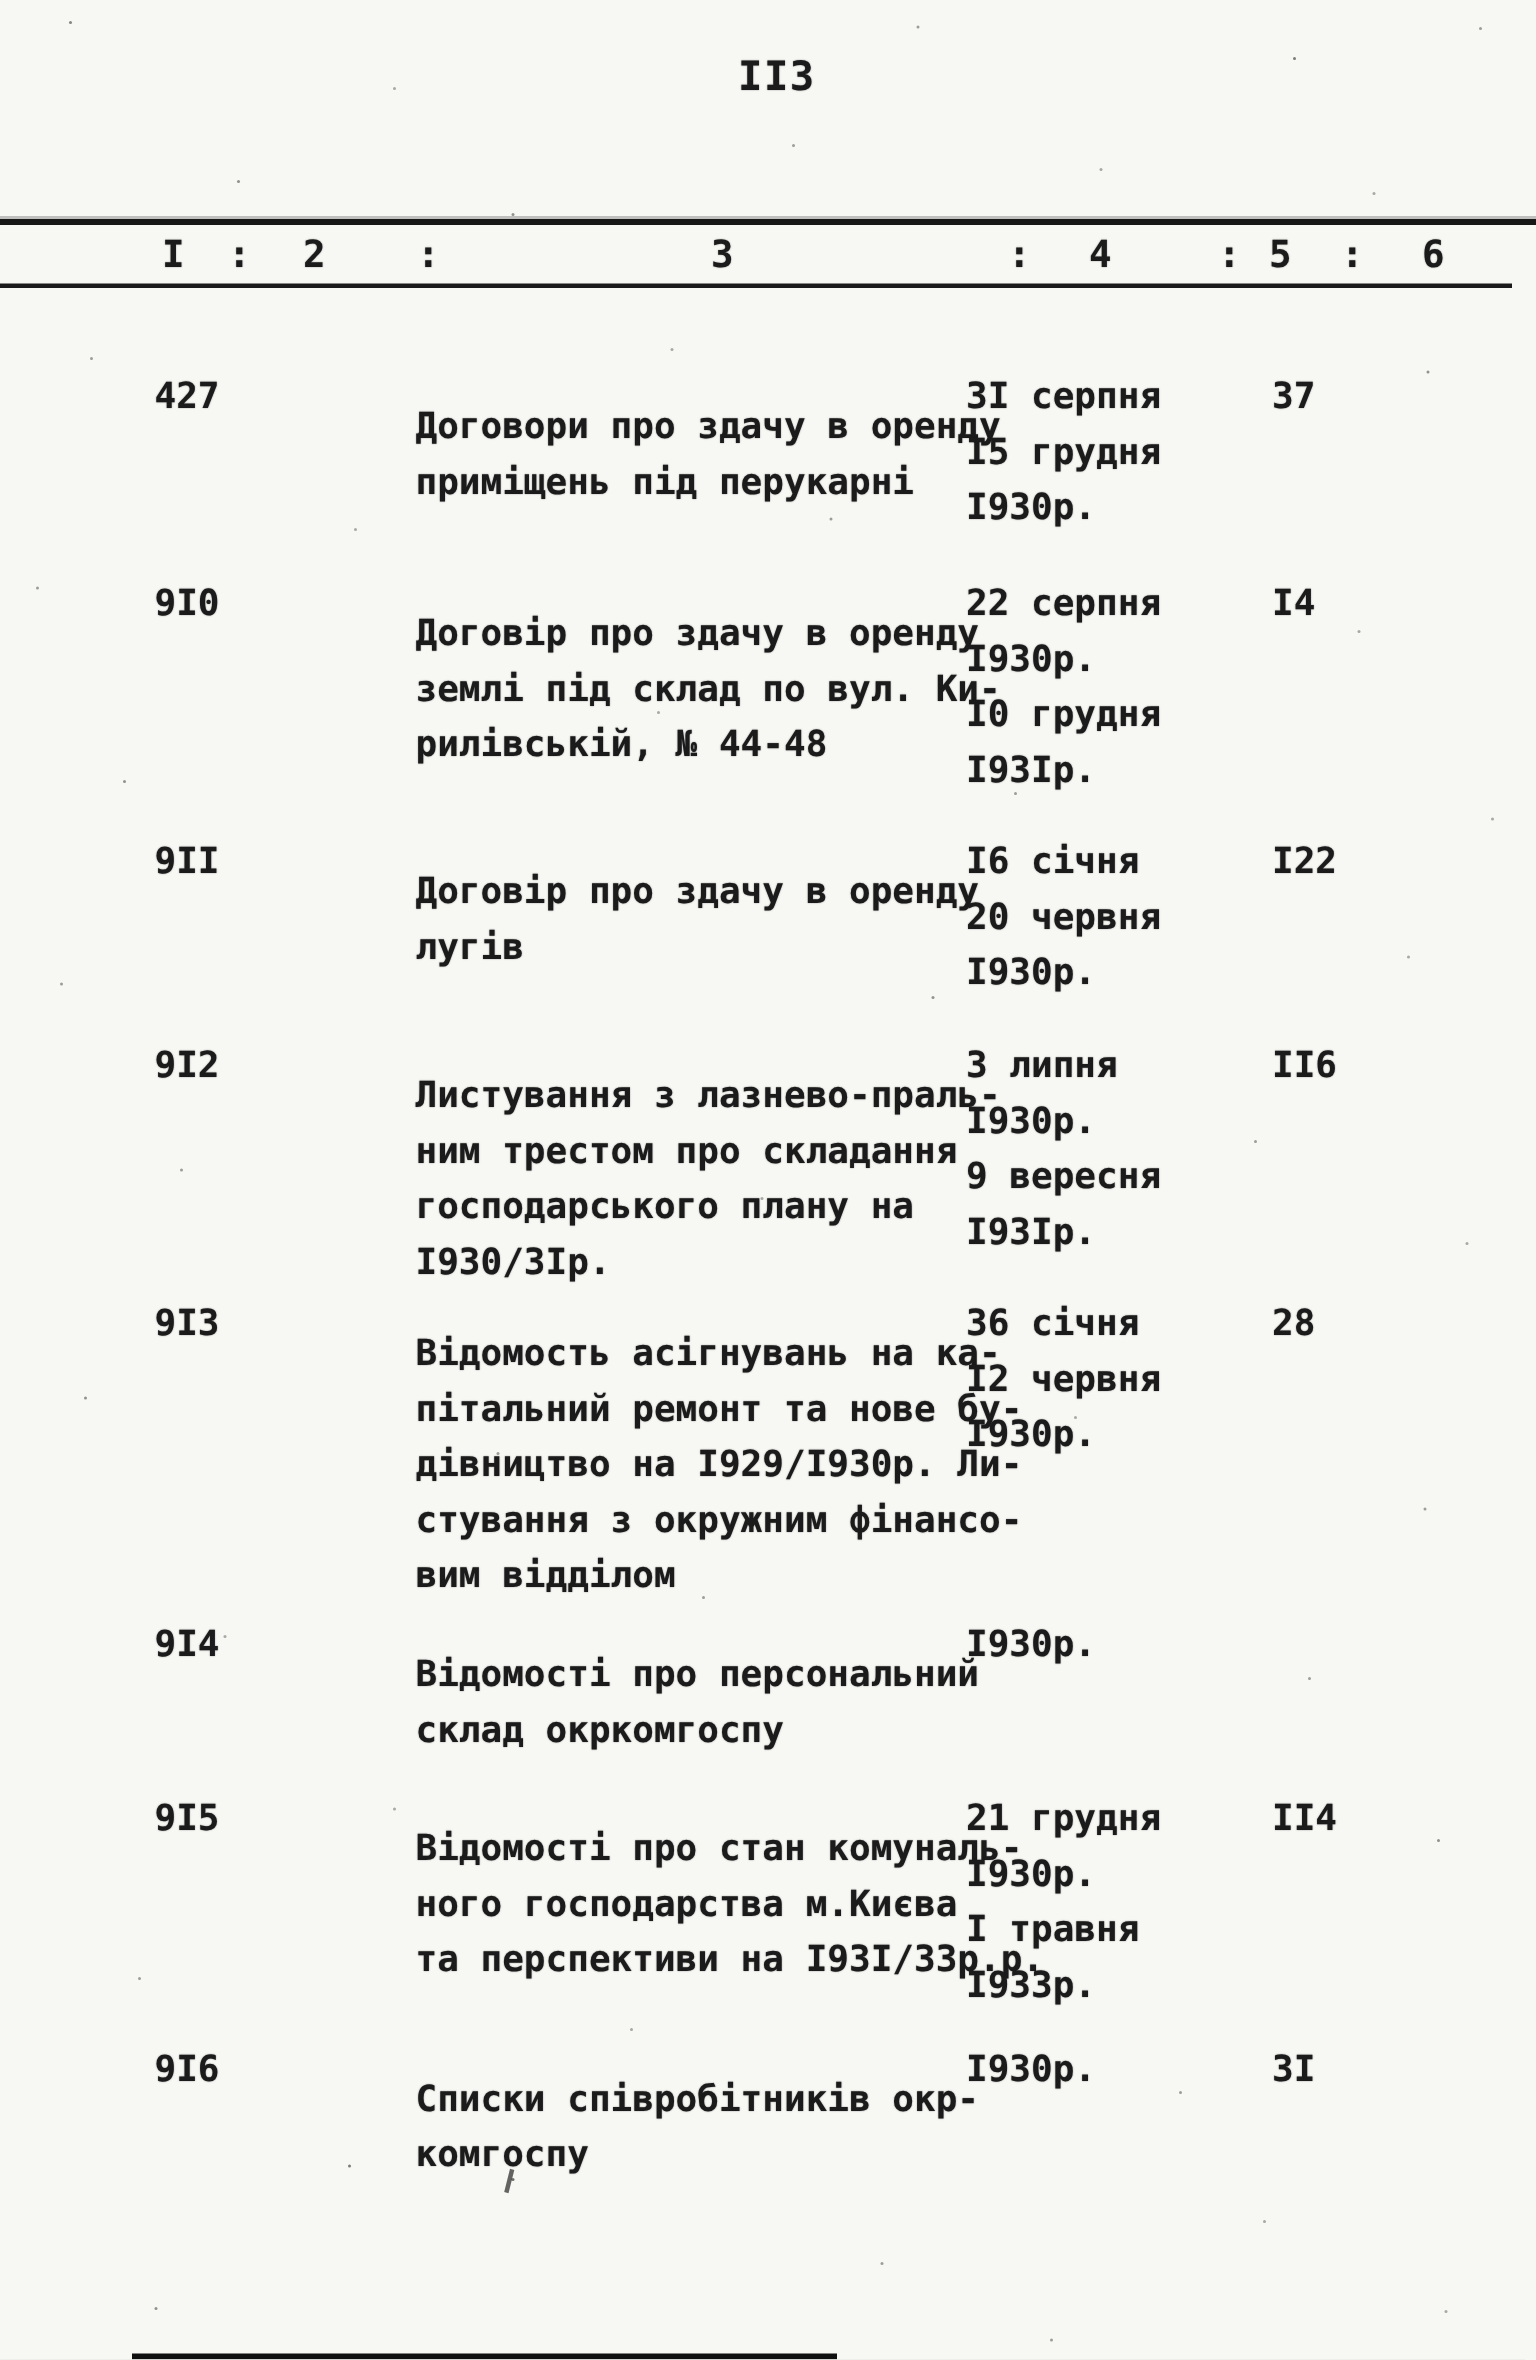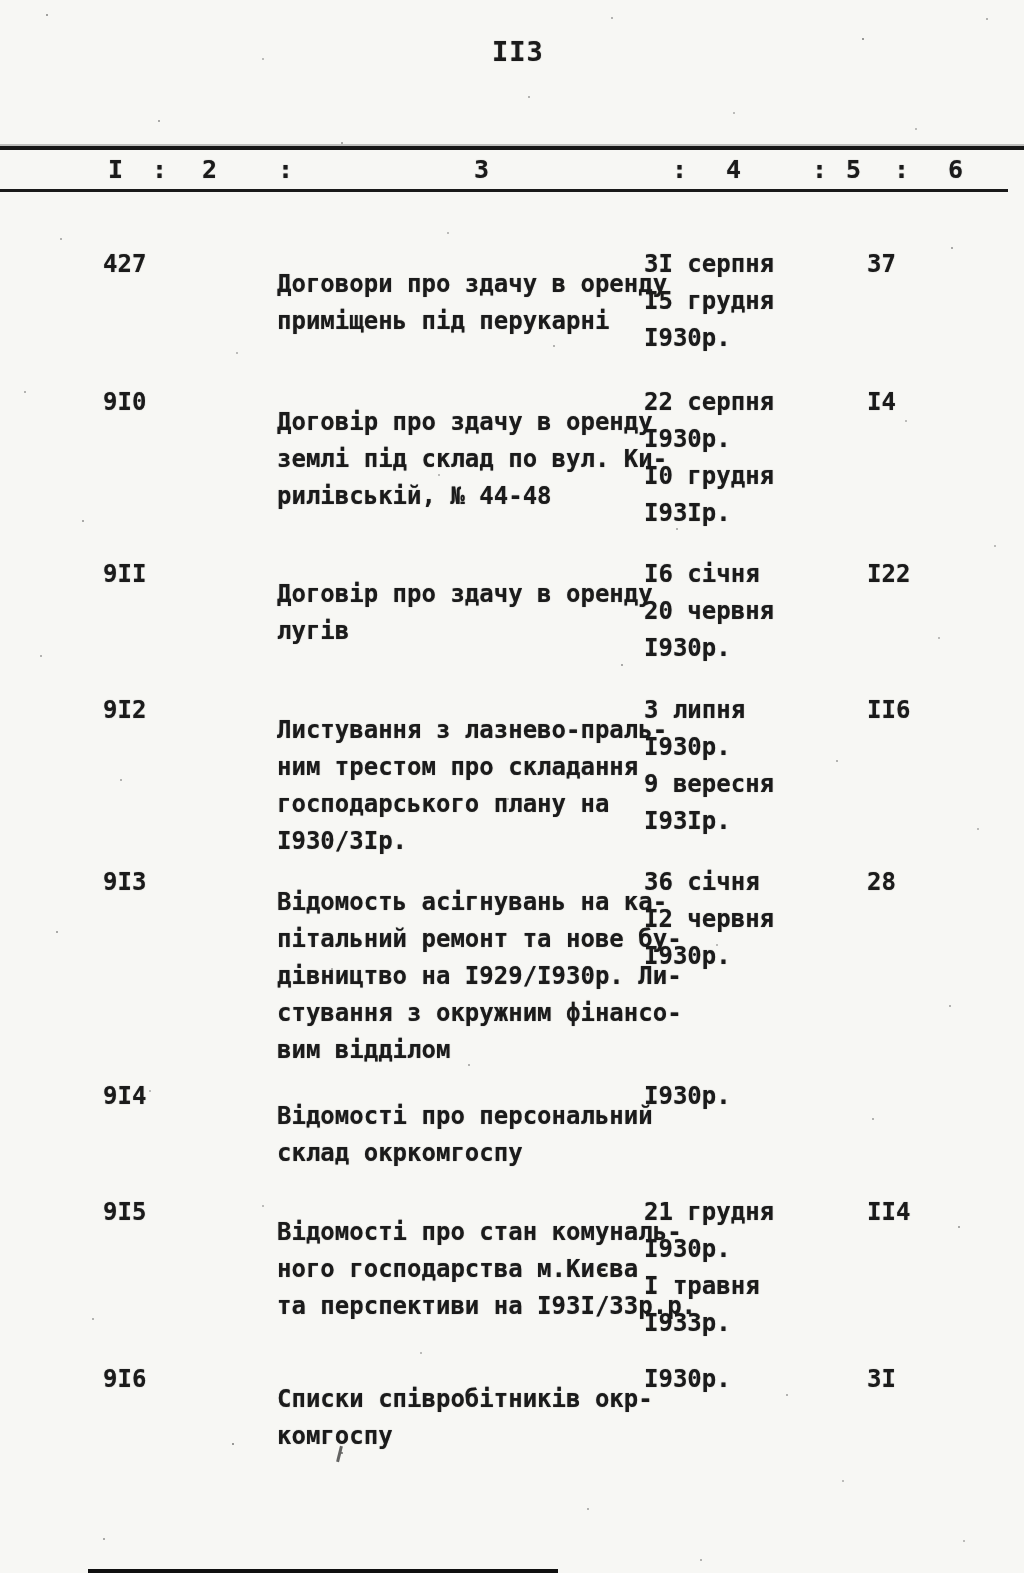--- a/index.html
+++ b/index.html
@@ -74,21 +74,21 @@
     top: 0;
     white-space: pre;
     font-size: 24px;
     line-height: 37px;
     font-weight: bold;
     text-shadow: 0 0 1px rgba(25,25,25,0.55);
   }
   .c-num   { left: 103px; }
   .c-title { left: 277px; margin-top: 20px; }
   .c-dates { left: 644px; }
-  .c-pages { left: 848px; margin-left: 19px; }
+  .c-pages { left: 848px; }
   .r-0 { top: 246px; }
   .r-1 { top: 384px; }
   .r-2 { top: 556px; }
   .r-3 { top: 692px; }
   .r-4 { top: 864px; }
   .r-5 { top: 1078px; }
   .r-6 { top: 1194px; }
   .r-7 { top: 1361px; }
   
   .speckles {

